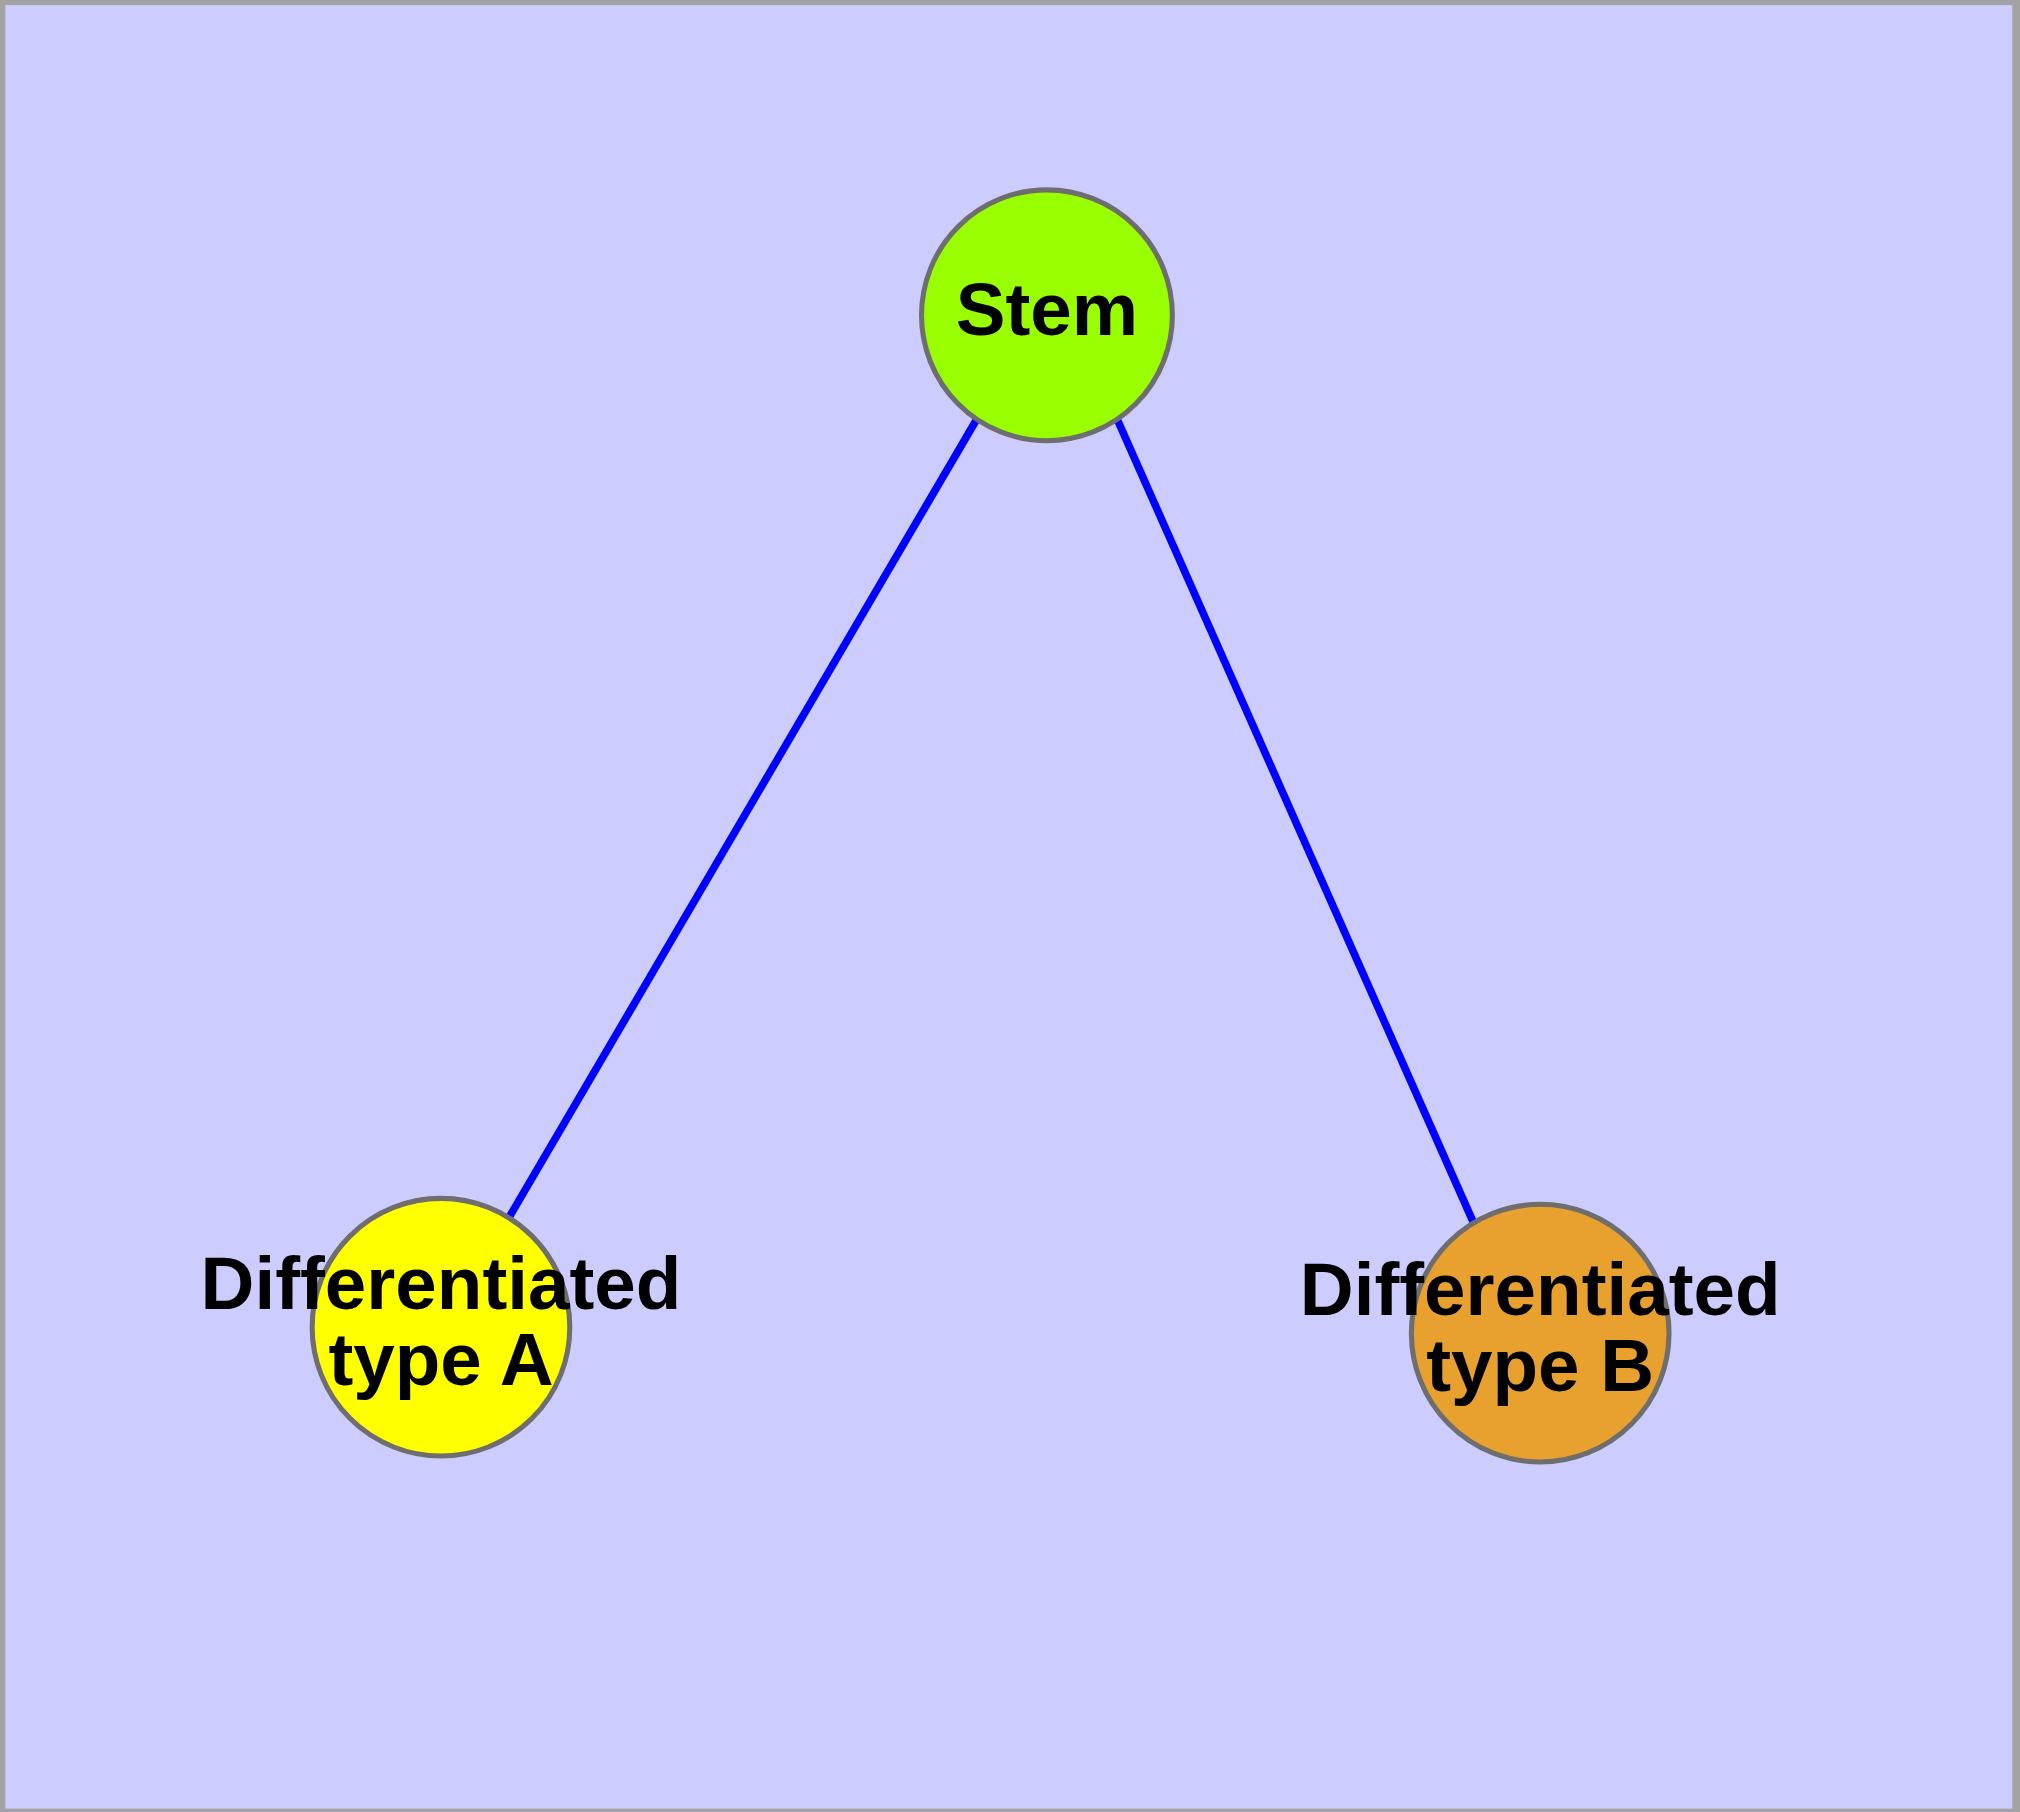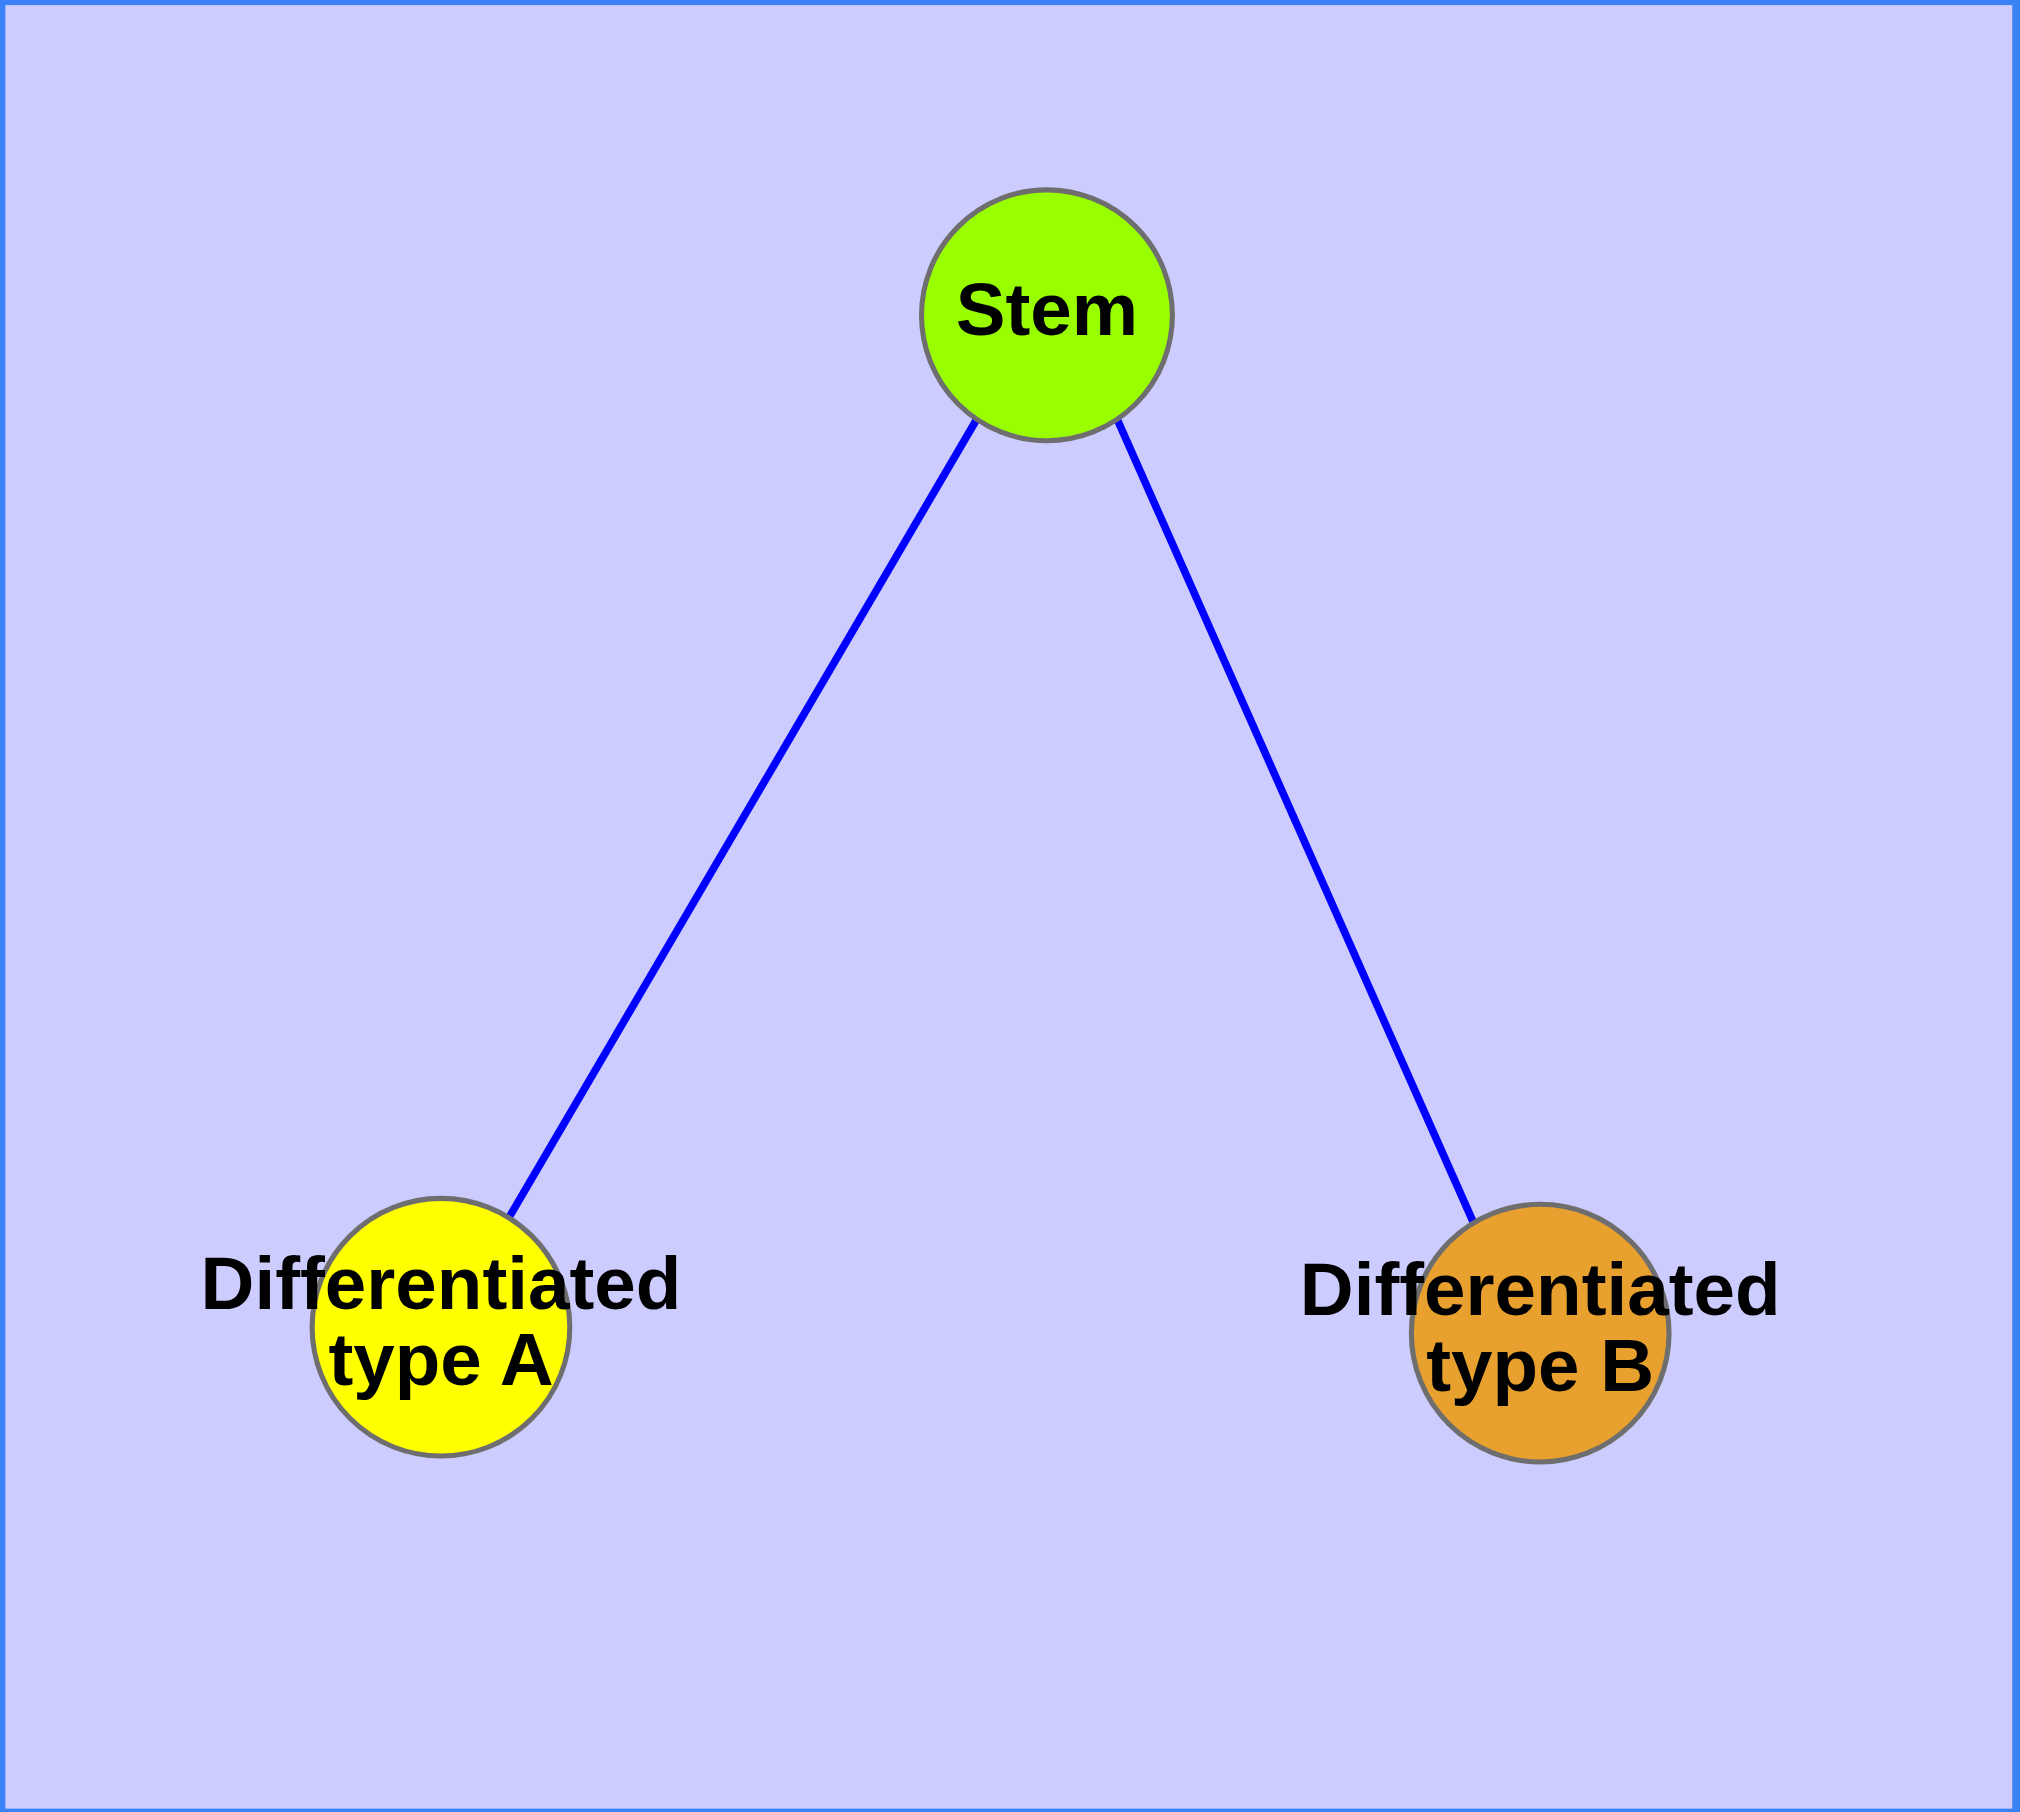--- a/index.html
+++ b/index.html
@@ -38,21 +38,21 @@
     paint-order: normal;
     white-space: pre;
   }
   .edge-line {
     stroke-linecap: butt;
   }
 </style>
 </head>
 <body style="background: rgb(255, 255, 255);">
 
-<div id="canvas" style="background: #3b82f6;">
+<div id="canvas" style="background: #a3a3a3;">
   <svg id="graph-svg" viewBox="0 0 2384 2138" xmlns="http://www.w3.org/2000/svg">
 
     <rect id="bg-rect" x="6" y="6" width="2368" height="2128" fill="#CCCCFF"></rect>
 
     <g id="edges-layer">
       <line class="edge-line" id="edge-0" x1="1152" y1="495" x2="600" y2="1437" stroke="#0000FF" stroke-width="9"></line>
       <line class="edge-line" id="edge-1" x1="1318" y1="495" x2="1738" y2="1442" stroke="#0000FF" stroke-width="9"></line>
     </g>
 
     <g id="nodes-layer">

